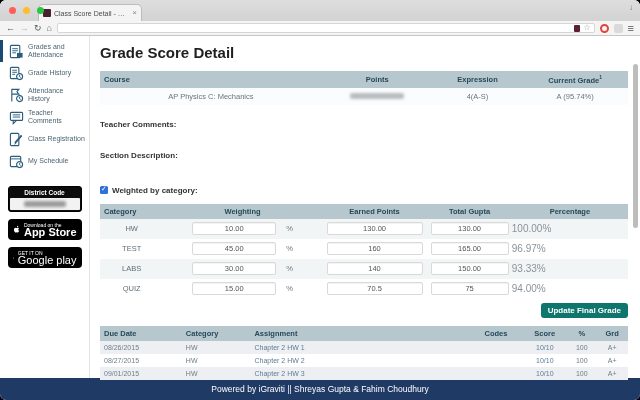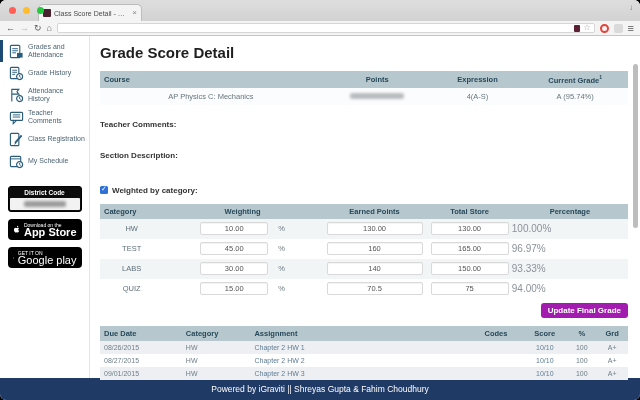--- a/index.html
+++ b/index.html
@@ -87,27 +87,27 @@
   .wt-c4 { width:16%; } .wt-c5 { width:22%; }
   .wt .hcell { text-align:center; }
   .wt .hcell.first { text-align:left; }
   .wt-row { display:flex; align-items:center; height:20px; }
   .wt-row.alt { background:#f2f5f6; }
   .wt-cat { font-size:7.5px; color:#5d6e77; text-align:center; }
   .wt-weight-wrap { display:flex; align-items:center; justify-content:center; gap:10px; }
   .wt input { height:13px; border:1px solid #d9d9d9; border-radius:2px; background:#fff;
               font-size:7.5px; color:#555; text-align:center;
               font-family:"Liberation Sans", sans-serif; box-shadow:inset 0 1px 1px rgba(0,0,0,.05); }
-  .in-weight { width:68px; } .in-earned { width:96px; } .in-total { width:78px; }
+  .in-weight { width:84px; } .in-earned { width:96px; } .in-total { width:78px; }
   .pct-sign { font-size:7.5px; color:#6b7a82; }
   .wt-pct { font-size:10px; color:#8b9299; }
   .cell-center { display:flex; justify-content:center; }
 
   .btn-row { display:flex; justify-content:flex-end; margin-top:4px; }
-  .update-btn { background:#a21caf; color:#fff; border:none; border-radius:3px;
+  .update-btn { background:#0f766e; color:#fff; border:none; border-radius:3px;
                 font-size:8px; font-weight:bold; padding:3px 7px; cursor:pointer;
                 font-family:"Liberation Sans", sans-serif; }
 
   
   .at { margin-top:8px; }
   .at-c1 { width:15.5%; } .at-c2 { width:13%; } .at-c3 { width:41.5%; }
   .at-c4 { width:10%; text-align:center; } .at-c5 { width:8.5%; text-align:center; }
   .at-c6 { width:5.5%; text-align:center; } .at-c7 { width:6%; text-align:center; }
   .at-row { display:flex; align-items:center; height:13px; background:#fff; }
   .at-row.alt { background:#edeff3; }
@@ -267,21 +267,21 @@
       <div class="weighted-row">
         <span class="cbx"></span>
         <span class="sec-label">Weighted by category:</span>
       </div>
 
       <div class="wt">
         <div class="thead">
           <span class="hcell first wt-c1">Category</span>
           <span class="hcell wt-c2">Weighting</span>
           <span class="hcell wt-c3">Earned Points</span>
-          <span class="hcell wt-c4">Total Store</span>
+          <span class="hcell wt-c4">Total Gupta</span>
           <span class="hcell wt-c5">Percentage</span>
         </div>
 
         <div class="wt-row alt">
           <span class="wt-cat wt-c1">HW</span>
           <span class="wt-c2 wt-weight-wrap">
             <input class="in-weight" value="10.00" style="">
             <span class="pct-sign">%</span>
           </span>
           <span class="wt-c3 cell-center">

